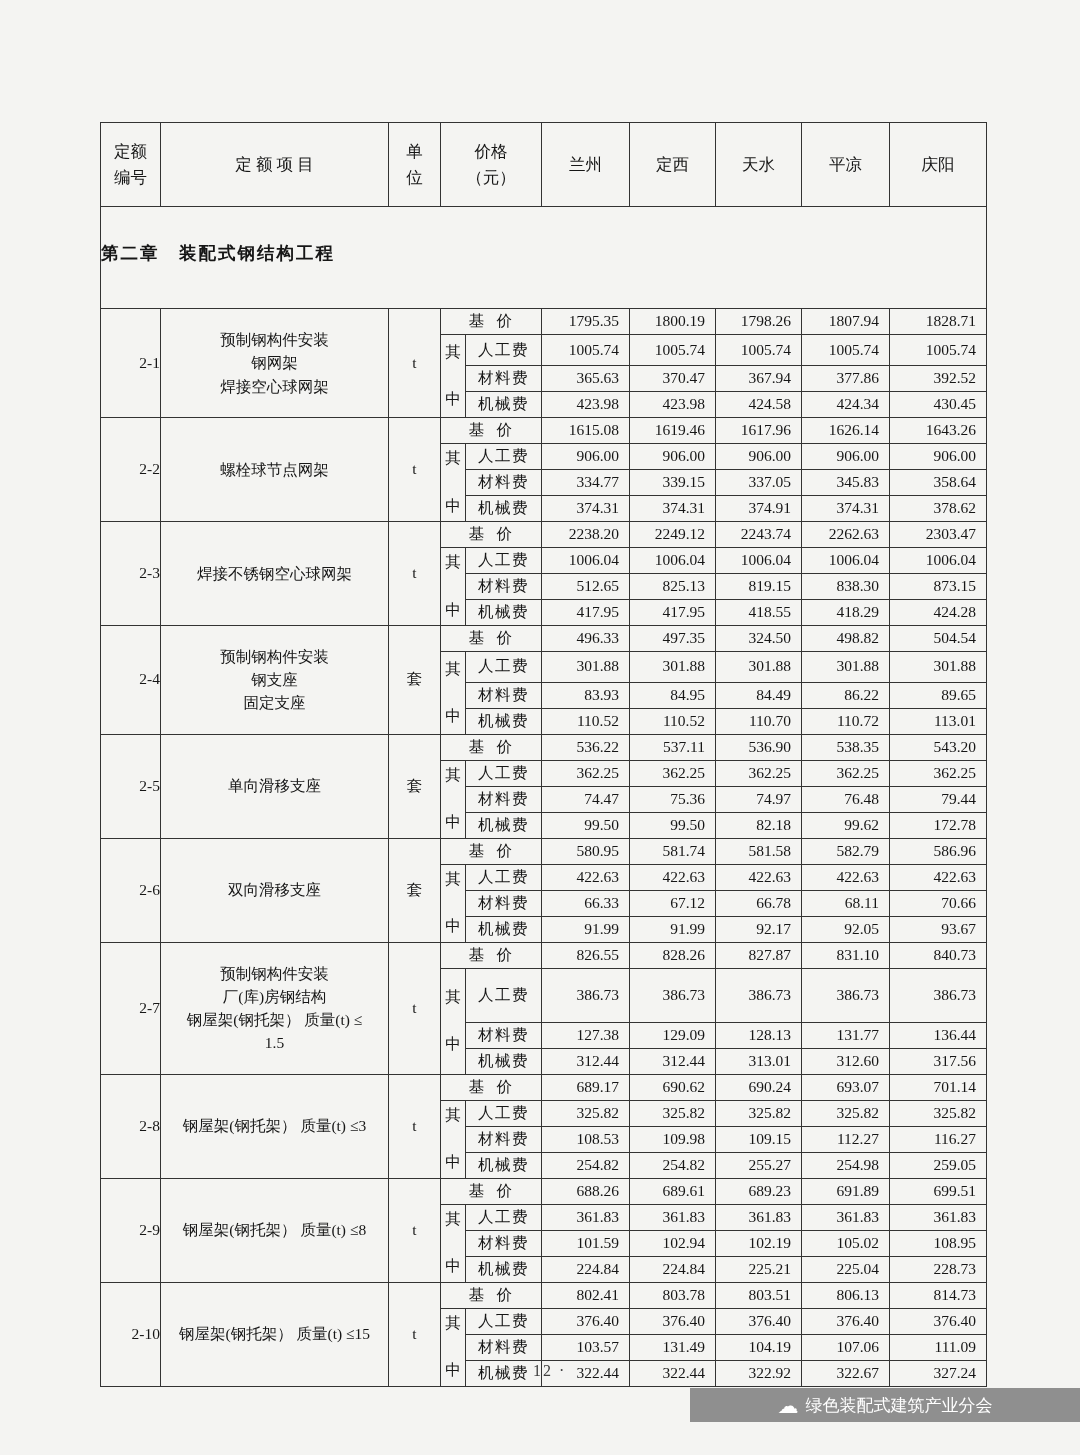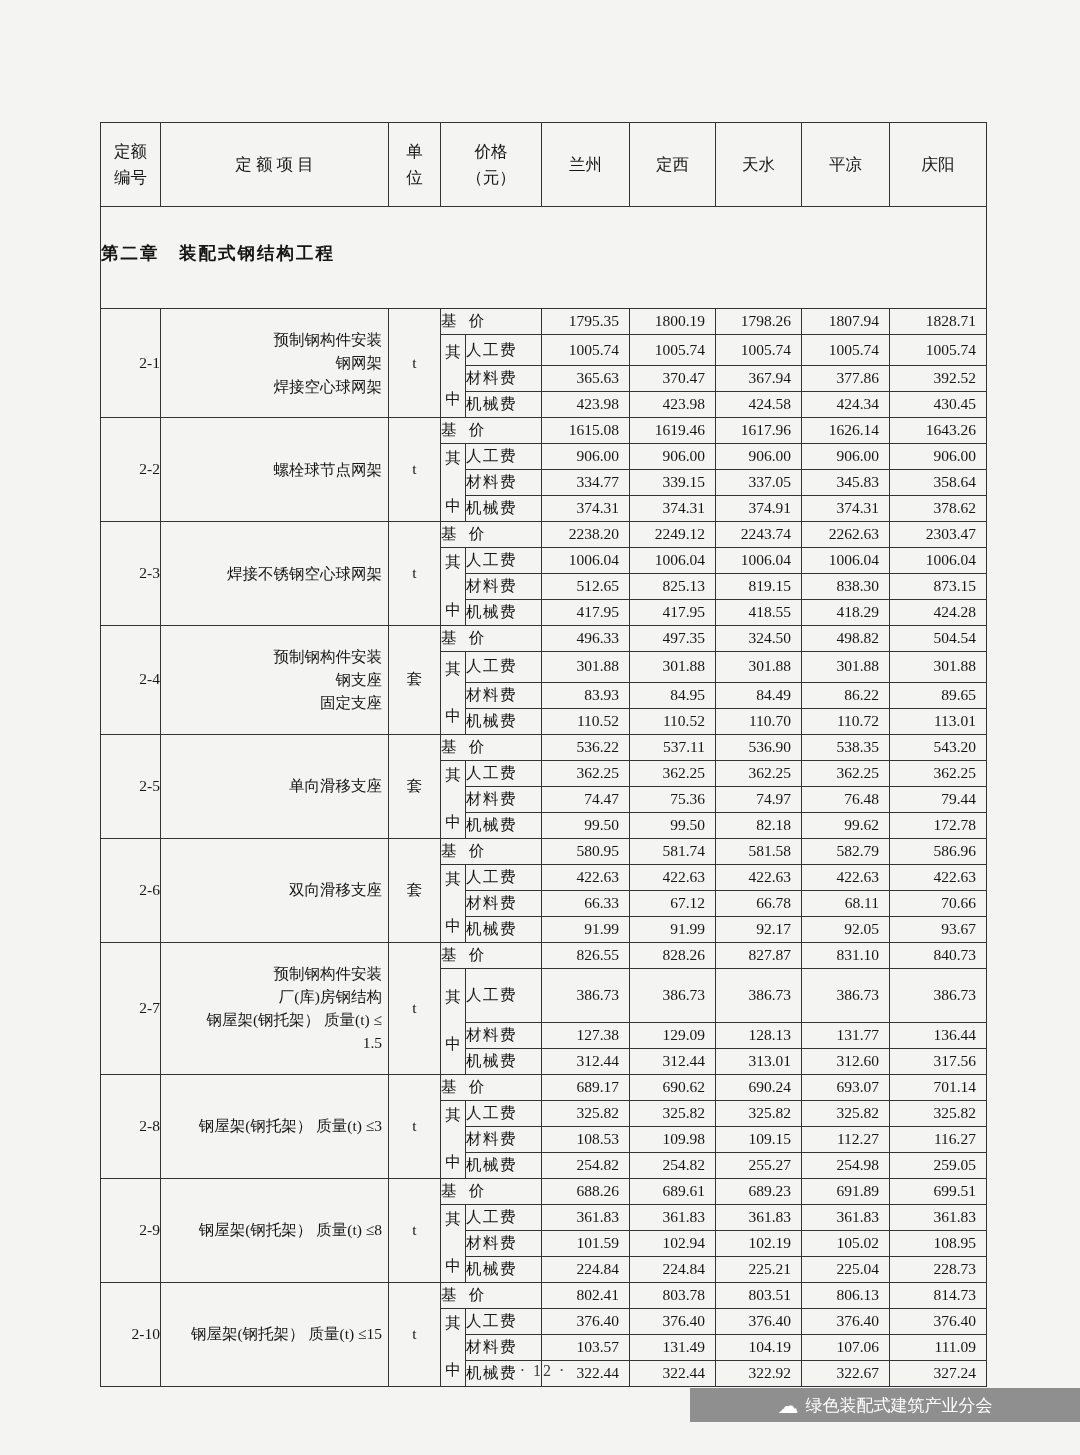--- a/index.html
+++ b/index.html
@@ -35,23 +35,23 @@
     height:102px;
     vertical-align:top;
     padding-top:34px;
     font-weight:bold;
     font-size:17.5px;
     letter-spacing:2px;
     white-space:pre-wrap;
   }
   tbody.groups td { height:26px; font-size:15.5px; line-height:1.2; vertical-align:middle; }
   td.num { text-align:right; padding-right:10px; padding-left:2px; font-size:15.5px; }
-  td.clabel { letter-spacing:1.5px; white-space:pre;margin-top:32px; }
+  td.clabel { text-align:center; letter-spacing:1.5px; white-space:pre;margin-top:32px; }
   td.cid { text-align:right; font-size:15.5px; }
-  td.citem { text-align:right; padding:19px 6px; }
+  td.citem { text-align:center; padding:19px 6px; }
   td.citem div { line-height:1.5; font-size:15.5px; }
   td.cunit { text-align:center; }
   td.camong { padding:0; }
   .among-wrap {
     display:flex; flex-direction:column; justify-content:space-between; align-items:center;
     height:72px; padding:3px 0;
     font-size:15.5px;
   }
   .page-num {
     position:absolute; left:100px; top:1362px; width:886px;

